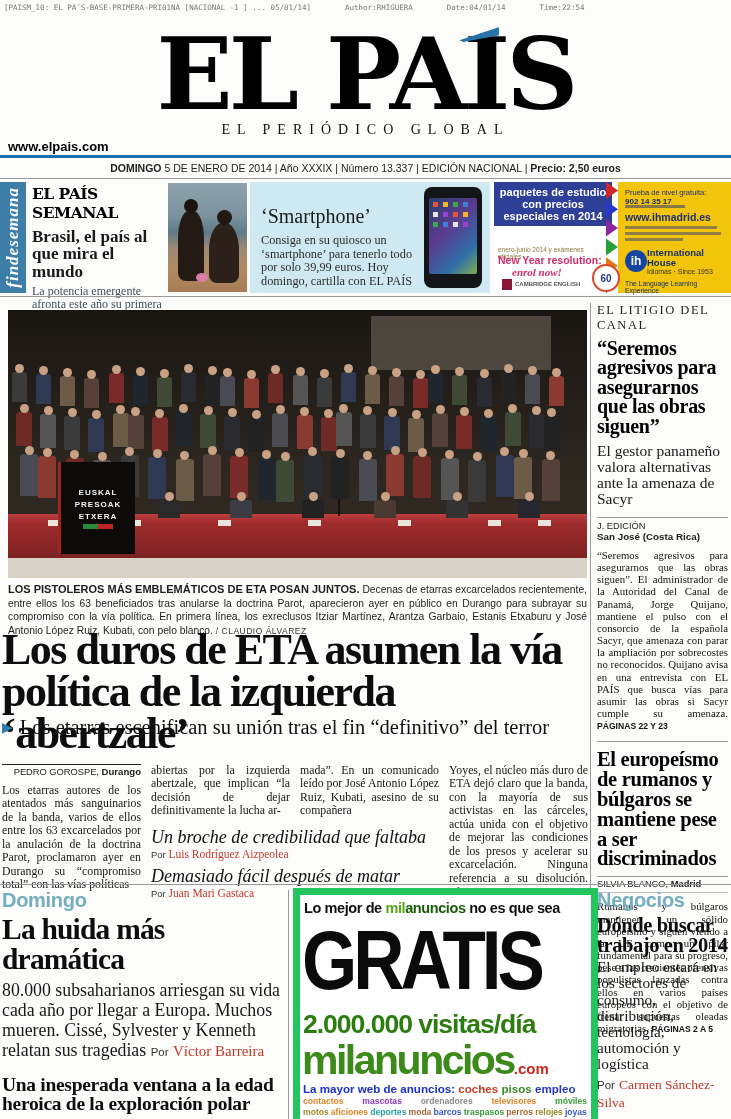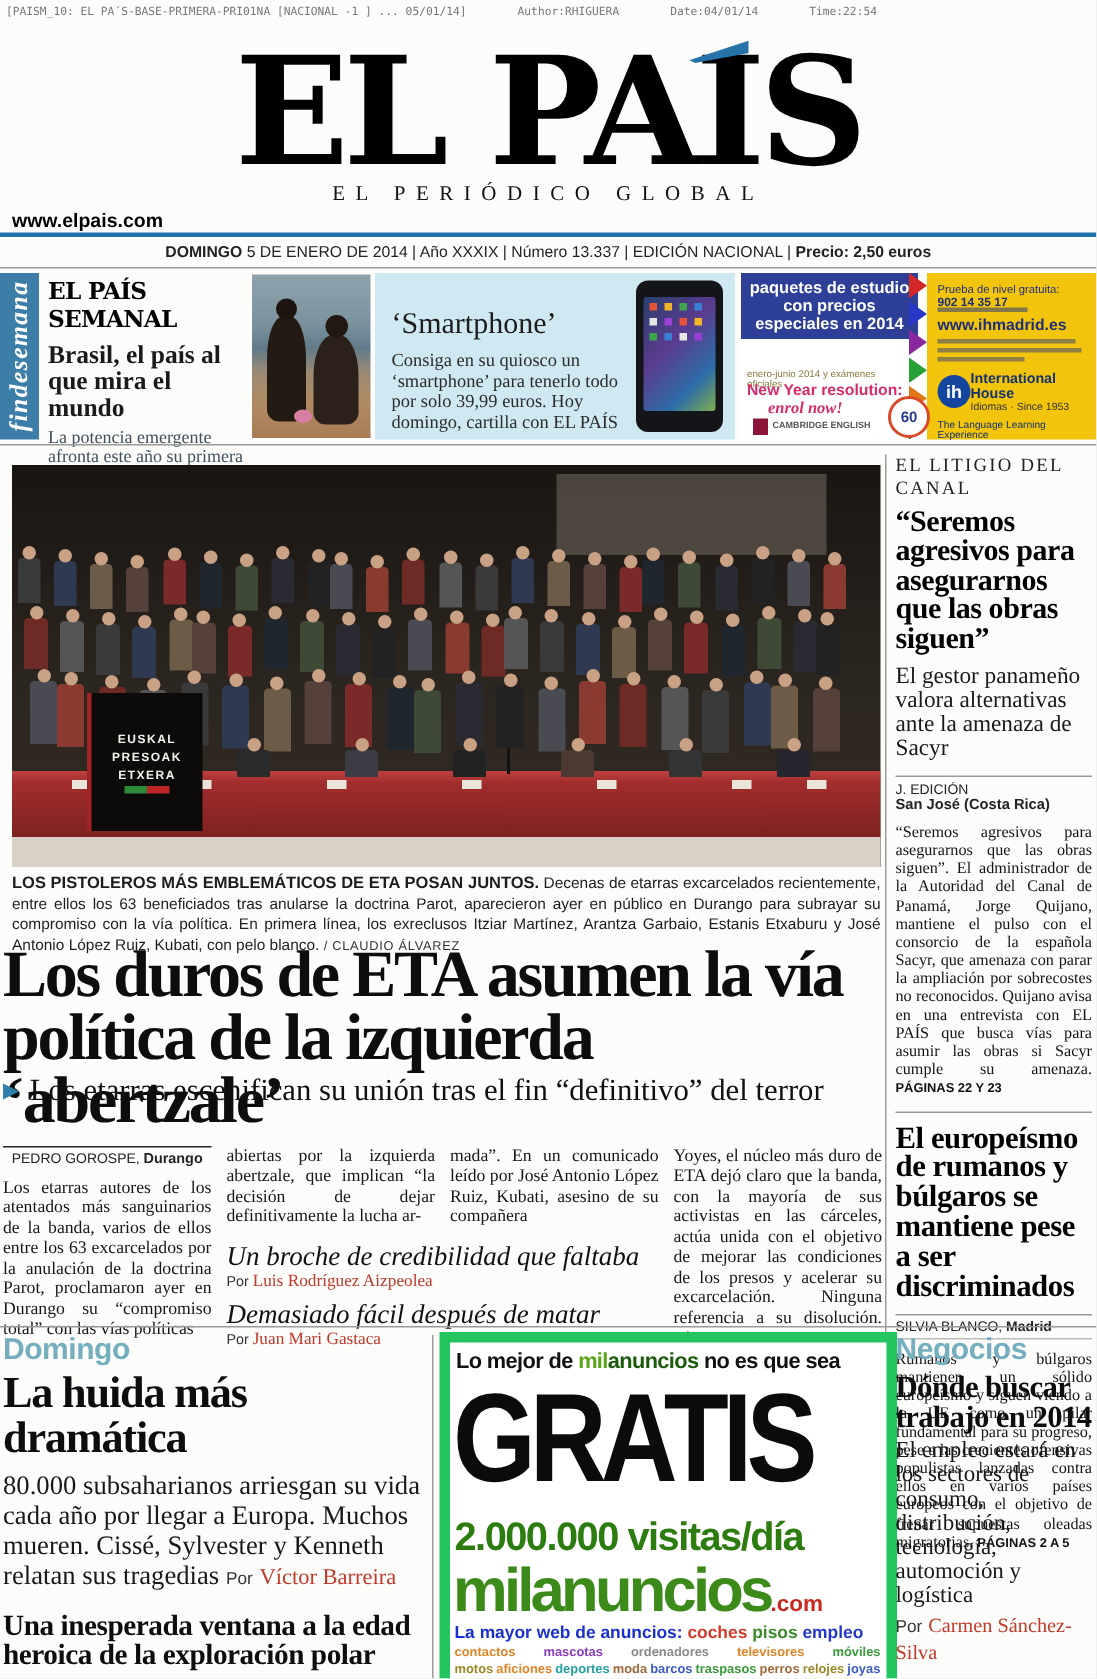--- a/index.html
+++ b/index.html
@@ -116,21 +116,21 @@
 
   
   .artgrid{top:764px;left:2px;width:586px;height:118px;display:grid;grid-template-columns:repeat(4,1fr);
     grid-auto-rows:min-content;column-gap:10px;font-size:11.8px;line-height:1.14;text-align:justify;color:#161616;}
   .c1{grid-column:1;grid-row:1/span 2;}
   .c2{grid-column:2;grid-row:1;}
   .c3{grid-column:3;grid-row:1;}
   .c4{grid-column:4;grid-row:1/span 2;}
   .ops{grid-column:2/span 2;grid-row:2;margin-top:6px;}
   .byline{border-top:1.5px solid #222;padding-top:2px;margin-bottom:6px;
-    font-family:"Liberation Sans",sans-serif;font-size:9.3px;color:#222;text-align:center;}
+    font-family:"Liberation Sans",sans-serif;font-size:9.3px;color:#222;text-align:right;}
   .byline b{font-size:9.6px;}
   .op-title{font-style:italic;font-size:18px;line-height:1;color:#111;text-align:left;}
   .op-por{font-family:"Liberation Sans",sans-serif;font-size:9.5px;color:#333;text-align:left;margin:2px 0 6px;}
   .op-por .aut{font-family:"Liberation Serif",serif;color:#c0392b;font-size:11.5px;}
   .pages{font-family:"Liberation Sans",sans-serif;font-weight:bold;font-size:8.6px;color:#111;white-space:nowrap;}
   .edline{text-align:right;font-size:9px;color:#333;font-family:"Liberation Sans",sans-serif;margin-top:1px;}
   .edline b{font-size:8.6px;color:#111;}
 
   
   .rvline{left:590px;top:303px;height:816px;}

